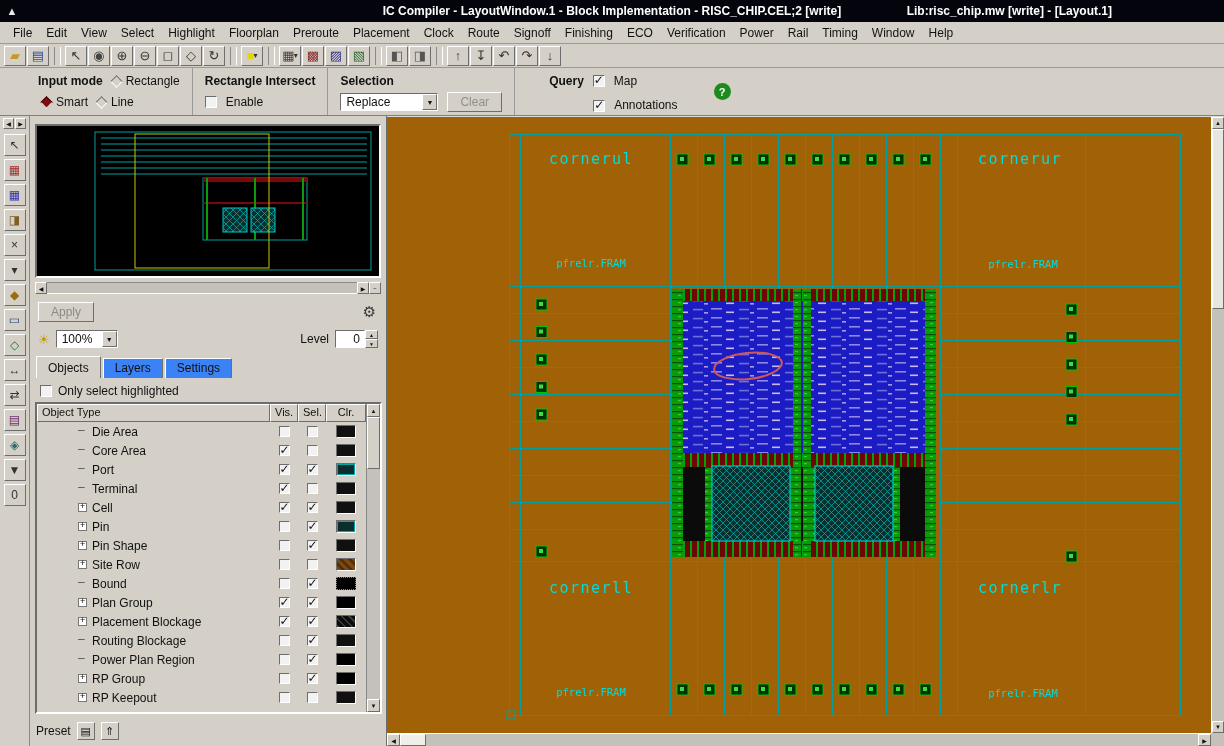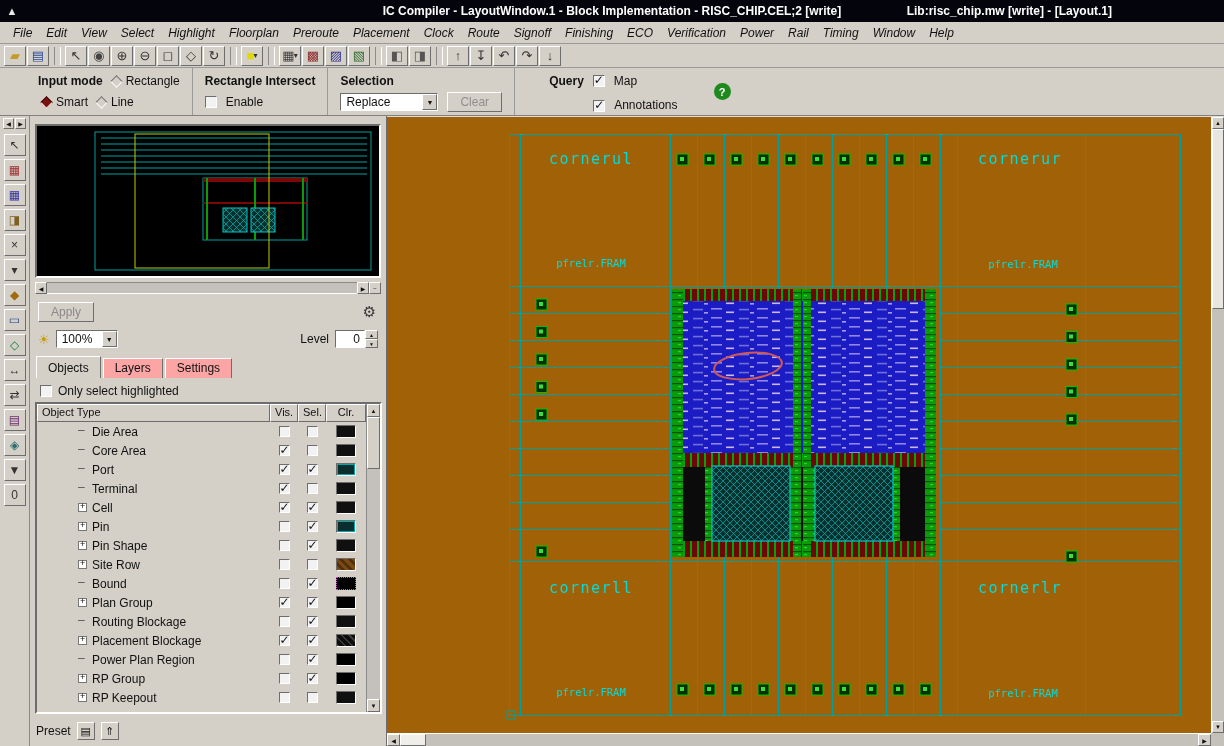--- a/index.html
+++ b/index.html
@@ -8,21 +8,21 @@
 .cx{display:flex;align-items:center;justify-content:center;}
 
 
 #titlebar{height:22px;background:#04040c;color:#fff;display:flex;align-items:center;position:relative;font-weight:bold;font-size:12px;}
 #titlebar .app-icon{width:24px;text-align:center;font-size:11px;color:#e8e8e8;}
 #titlebar .t1{position:absolute;left:0;right:0;text-align:center;}
 #titlebar .t2{position:absolute;right:112px;background:#04040c;padding-left:10px;}
 
 
 #menubar{height:22px;background:#d4d0c8;border-bottom:1px solid #9a9a9a;display:flex;align-items:center;padding-left:6px;}
-.menu-item{padding:2px 7px;white-space:nowrap;font-style:italic;}
+.menu-item{padding:2px 7px;white-space:nowrap;}
 
 
 #toolbar{height:24px;display:flex;align-items:center;padding-left:4px;background:#d4d0c8;border-bottom:1px solid #9a9a9a;}
 #toolbar-items{display:flex;align-items:center;}
 .tbtn{width:22px;height:20px;display:flex;align-items:center;justify-content:center;border-top:1px solid #fff;border-left:1px solid #fff;border-right:1px solid #6d6d6d;border-bottom:1px solid #6d6d6d;background:#d4d0c8;margin-right:1px;}
 .tbtn .g{font-size:13px;line-height:1;}
 .tbtn .g2{font-size:8px;margin-left:-1px;color:#333;}
 .tbtn .g2:empty{display:none;}
 .tbtn[data-type="sep"]{width:7px;border:none;background:transparent;height:18px;border-left:1px solid #8a8a8a;border-right:1px solid #ffffff;margin:0 4px;}
 
@@ -65,21 +65,21 @@
 #gear-icon{font-size:15px;color:#3a3a3a;}
 #zoom-row{position:absolute;left:8px;top:213px;right:8px;height:20px;display:flex;align-items:center;gap:6px;}
 #zoom-sun{color:#c89a00;font-size:13px;}
 #zoom-dd{width:62px;}
 #level-label{margin-left:auto;}
 #level-spin{display:flex;align-items:center;}
 #level-val{width:30px;height:18px;background:#fff;border-top:1px solid #6d6d6d;border-left:1px solid #6d6d6d;border-right:1px solid #fff;border-bottom:1px solid #fff;display:flex;align-items:center;justify-content:flex-end;padding-right:4px;}
 #level-arrows{display:flex;flex-direction:column;}
 #level-arrows .sarr{width:13px;height:9px;font-size:5px;}
 #tabs-row{position:absolute;left:6px;top:240px;height:22px;display:flex;align-items:flex-end;}
-.tab{background:#fca5a5;border-top:1px solid #fff;border-left:1px solid #fff;border-right:1px solid #6d6d6d;padding:2px 11px 3px 11px;margin-right:2px;position:relative;}
+.tab{background:#3b82f6;border-top:1px solid #fff;border-left:1px solid #fff;border-right:1px solid #6d6d6d;padding:2px 11px 3px 11px;margin-right:2px;position:relative;}
 .tab[data-active="true"]{background:#d4d0c8;padding-top:4px;z-index:2;}
 #onlysel-row{position:absolute;left:10px;top:268px;display:flex;align-items:center;gap:6px;}
 #objtable{position:absolute;left:5px;top:286px;width:347px;height:312px;border:2px solid;border-color:#6d6d6d #ffffff #ffffff #6d6d6d;background:#d4d0c8;display:flex;}
 #table-main{flex:1;display:flex;flex-direction:column;overflow:hidden;}
 #table-header{display:flex;height:18px;}
 .hc{border-top:1px solid #fff;border-left:1px solid #fff;border-right:1px solid #6d6d6d;border-bottom:1px solid #6d6d6d;background:#d4d0c8;padding:1px 4px;font-size:11px;white-space:nowrap;overflow:hidden;}
 .hc.name{flex:1;}
 .hc.w28{width:28px;text-align:center;}
 .hc.w40{width:40px;text-align:center;}
 #table-rows{flex:1;position:relative;overflow:hidden;margin-left:32px;}
@@ -577,43 +577,43 @@
                 <span class="chk" data-checked="true"></span>
               </span>
             <span class="ccell">
                 <span class="chk" data-checked="true"></span>
               </span>
             <span class="clrcell">
                 <span class="swatch" data-kind="dots"></span>
               </span>
           </div>
             <div class="trow">
+            <span class="exp" data-exp="true"></span>
+            <span class="rname">Placement Blockage</span>
+            <span class="ccell">
+                <span class="chk" data-checked="true"></span>
+              </span>
+            <span class="ccell">
+                <span class="chk" data-checked="true"></span>
+              </span>
+            <span class="clrcell">
+                <span class="swatch" data-kind="hatch"></span>
+              </span>
+          </div>
+            <div class="trow">
             <span class="exp" data-exp="false"></span>
             <span class="rname">Routing Blockage</span>
             <span class="ccell">
                 <span class="chk" data-checked="false"></span>
               </span>
             <span class="ccell">
                 <span class="chk" data-checked="true"></span>
               </span>
             <span class="clrcell">
                 <span class="swatch" data-kind="black"></span>
-              </span>
-          </div>
-            <div class="trow">
-            <span class="exp" data-exp="true"></span>
-            <span class="rname">Placement Blockage</span>
-            <span class="ccell">
-                <span class="chk" data-checked="true"></span>
-              </span>
-            <span class="ccell">
-                <span class="chk" data-checked="true"></span>
-              </span>
-            <span class="clrcell">
-                <span class="swatch" data-kind="hatch"></span>
               </span>
           </div>
             <div class="trow">
             <span class="exp" data-exp="false"></span>
             <span class="rname">Power Plan Region</span>
             <span class="ccell">
                 <span class="chk" data-checked="false"></span>
               </span>
             <span class="ccell">
                 <span class="chk" data-checked="true"></span>

